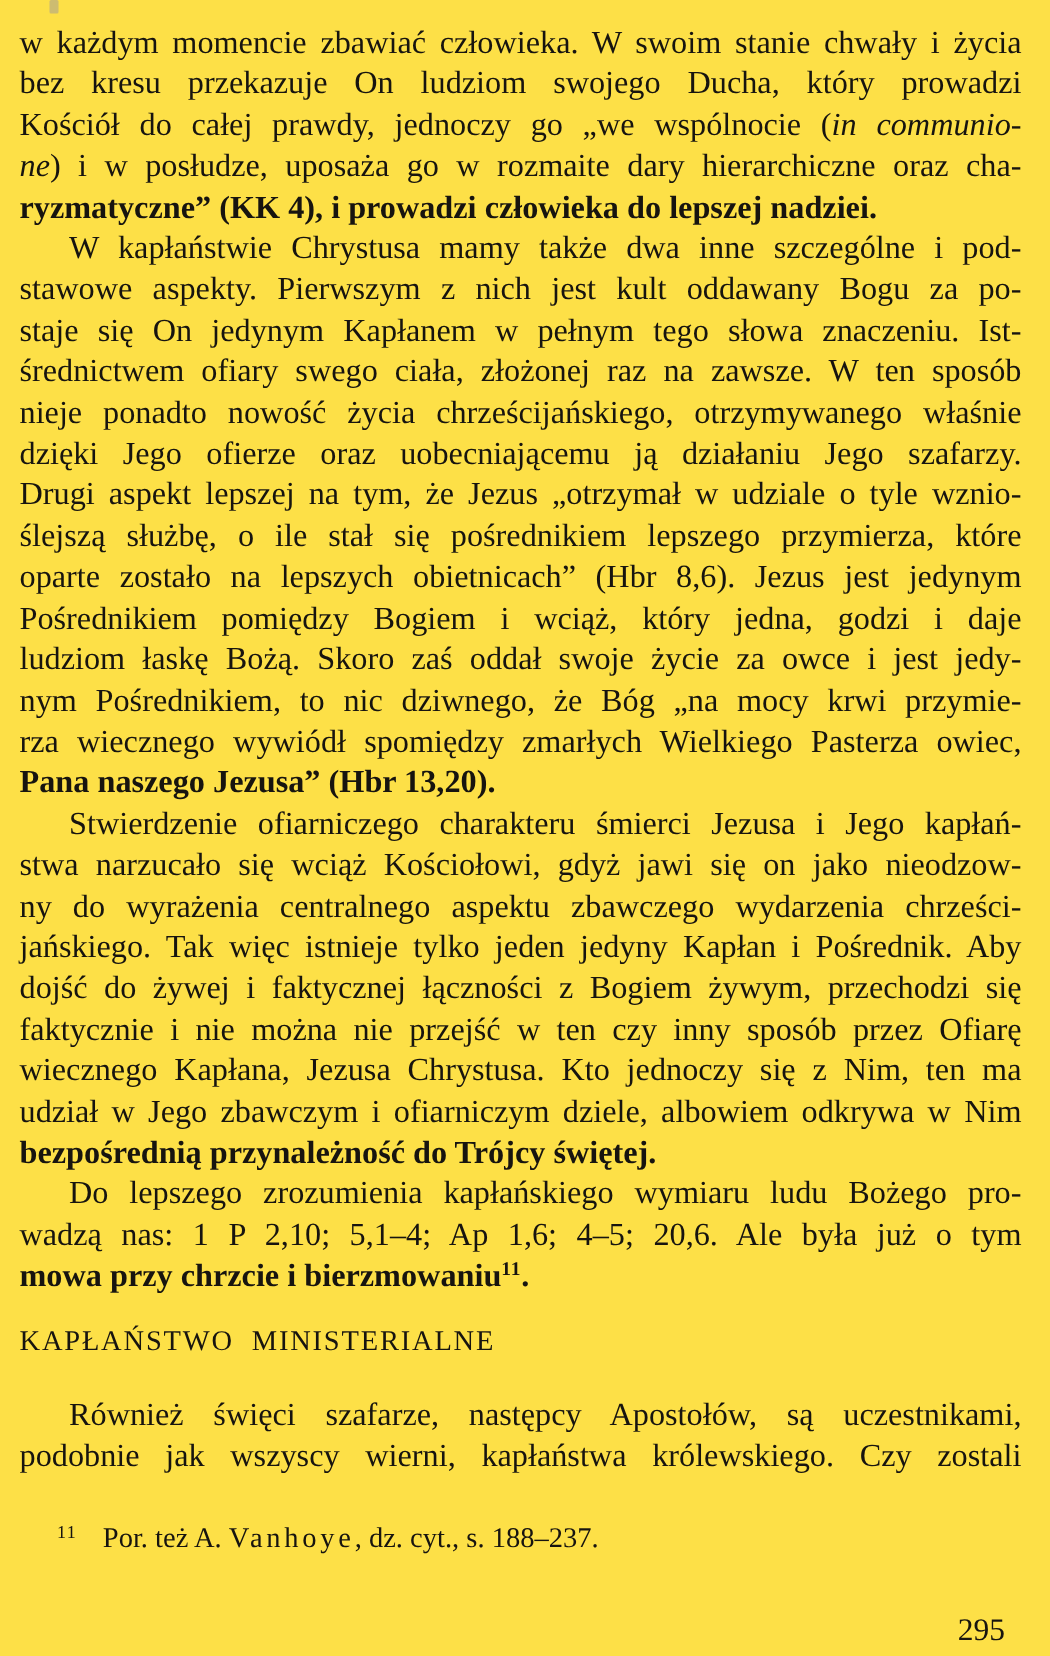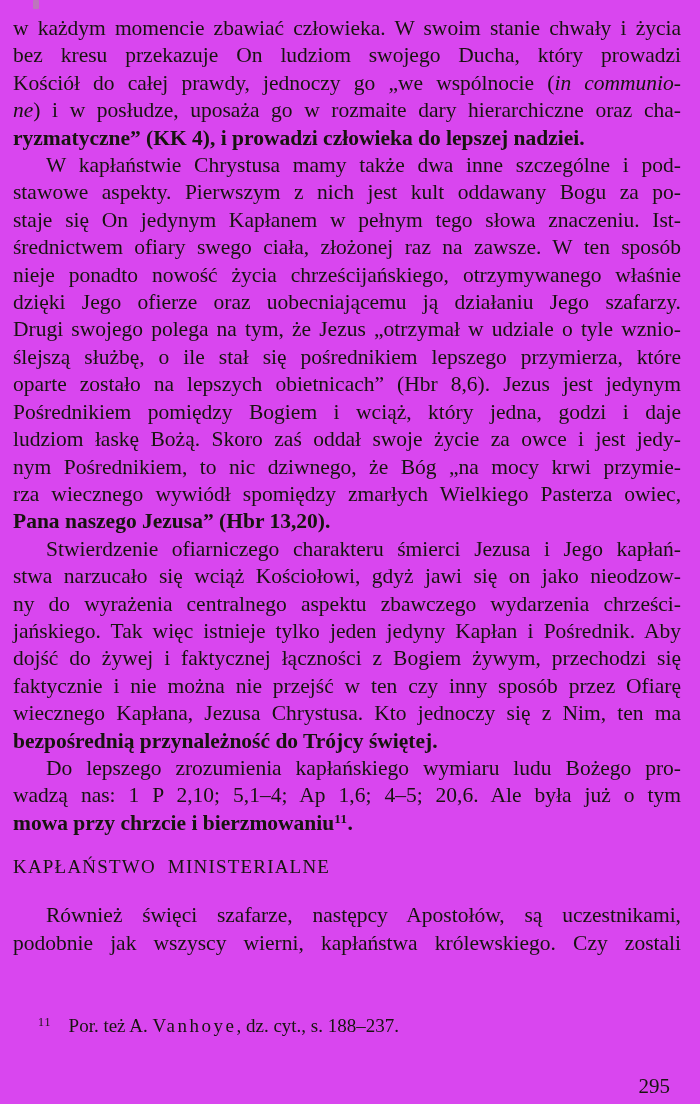--- a/index.html
+++ b/index.html
@@ -75,55 +75,56 @@
     width: 6px;
     height: 9px;
     background: #a59f94;
     opacity: 0.55;
     border-radius: 1px;
   }
 </style>
 </head>
 <body>
 
-<div class="page" style="background: #d946ef; color: rgb(23, 20, 15);">
+<div class="page" style="background: #fde047; color: rgb(23, 20, 15);">
   <span class="scan-artifact"></span>
 
   <div class="text-block" id="text-block">
       <div class="para">
         <div class="line"><span>w każdym momencie zbawiać człowieka. W swoim stanie chwały i życia</span></div>
         <div class="line"><span>bez kresu przekazuje On ludziom swojego Ducha, który prowadzi</span></div>
         <div class="line"><span>Kościół do całej prawdy, jednoczy go „we wspólnocie (</span><span class="it">in communio-</span></div>
         <div class="line"><span class="it">ne</span><span>) i w posłudze, uposaża go w rozmaite dary hierarchiczne oraz cha-</span></div>
         <div class="line para-end"><span>ryzmatyczne” (KK 4), i prowadzi człowieka do lepszej nadziei.</span></div>
       </div>
       <div class="para">
         <div class="line indent"><span>W kapłaństwie Chrystusa mamy także dwa inne szczególne i pod-</span></div>
         <div class="line"><span>stawowe aspekty. Pierwszym z nich jest kult oddawany Bogu za po-</span></div>
         <div class="line"><span>staje się On jedynym Kapłanem w pełnym tego słowa znaczeniu. Ist-</span></div>
         <div class="line"><span>średnictwem ofiary swego ciała, złożonej raz na zawsze. W ten sposób</span></div>
         <div class="line"><span>nieje ponadto nowość życia chrześcijańskiego, otrzymywanego właśnie</span></div>
         <div class="line"><span>dzięki Jego ofierze oraz uobecniającemu ją działaniu Jego szafarzy.</span></div>
-        <div class="line"><span>Drugi swojego polega na tym, że Jezus „otrzymał w udziale o tyle wznio-</span></div>
+        <div class="line"><span>Drugi aspekt lepszej na tym, że Jezus „otrzymał w udziale o tyle wznio-</span></div>
         <div class="line"><span>ślejszą służbę, o ile stał się pośrednikiem lepszego przymierza, które</span></div>
         <div class="line"><span>oparte zostało na lepszych obietnicach” (Hbr 8,6). Jezus jest jedynym</span></div>
         <div class="line"><span>Pośrednikiem pomiędzy Bogiem i wciąż, który jedna, godzi i daje</span></div>
         <div class="line"><span>ludziom łaskę Bożą. Skoro zaś oddał swoje życie za owce i jest jedy-</span></div>
         <div class="line"><span>nym Pośrednikiem, to nic dziwnego, że Bóg „na mocy krwi przymie-</span></div>
         <div class="line"><span>rza wiecznego wywiódł spomiędzy zmarłych Wielkiego Pasterza owiec,</span></div>
         <div class="line para-end"><span>Pana naszego Jezusa” (Hbr 13,20).</span></div>
       </div>
       <div class="para">
         <div class="line indent"><span>Stwierdzenie ofiarniczego charakteru śmierci Jezusa i Jego kapłań-</span></div>
         <div class="line"><span>stwa narzucało się wciąż Kościołowi, gdyż jawi się on jako nieodzow-</span></div>
         <div class="line"><span>ny do wyrażenia centralnego aspektu zbawczego wydarzenia chrześci-</span></div>
         <div class="line"><span>jańskiego. Tak więc istnieje tylko jeden jedyny Kapłan i Pośrednik. Aby</span></div>
         <div class="line"><span>dojść do żywej i faktycznej łączności z Bogiem żywym, przechodzi się</span></div>
         <div class="line"><span>faktycznie i nie można nie przejść w ten czy inny sposób przez Ofiarę</span></div>
         <div class="line"><span>wiecznego Kapłana, Jezusa Chrystusa. Kto jednoczy się z Nim, ten ma</span></div>
+        <div class="line"><span>udział w Jego zbawczym i ofiarniczym dziele, albowiem odkrywa w Nim</span></div>
         <div class="line para-end"><span>bezpośrednią przynależność do Trójcy świętej.</span></div>
       </div>
       <div class="para">
         <div class="line indent"><span>Do lepszego zrozumienia kapłańskiego wymiaru ludu Bożego pro-</span></div>
         <div class="line"><span>wadzą nas: 1 P 2,10; 5,1–4; Ap 1,6; 4–5; 20,6. Ale była już o tym</span></div>
         <div class="line para-end"><span>mowa przy chrzcie i bierzmowaniu</span><span class="sup">11</span><span>.</span></div>
       </div>
       <div class="heading">KAPŁAŃSTWO MINISTERIALNE</div>
       <div class="para">
         <div class="line indent"><span>Również święci szafarze, następcy Apostołów, są uczestnikami,</span></div>

